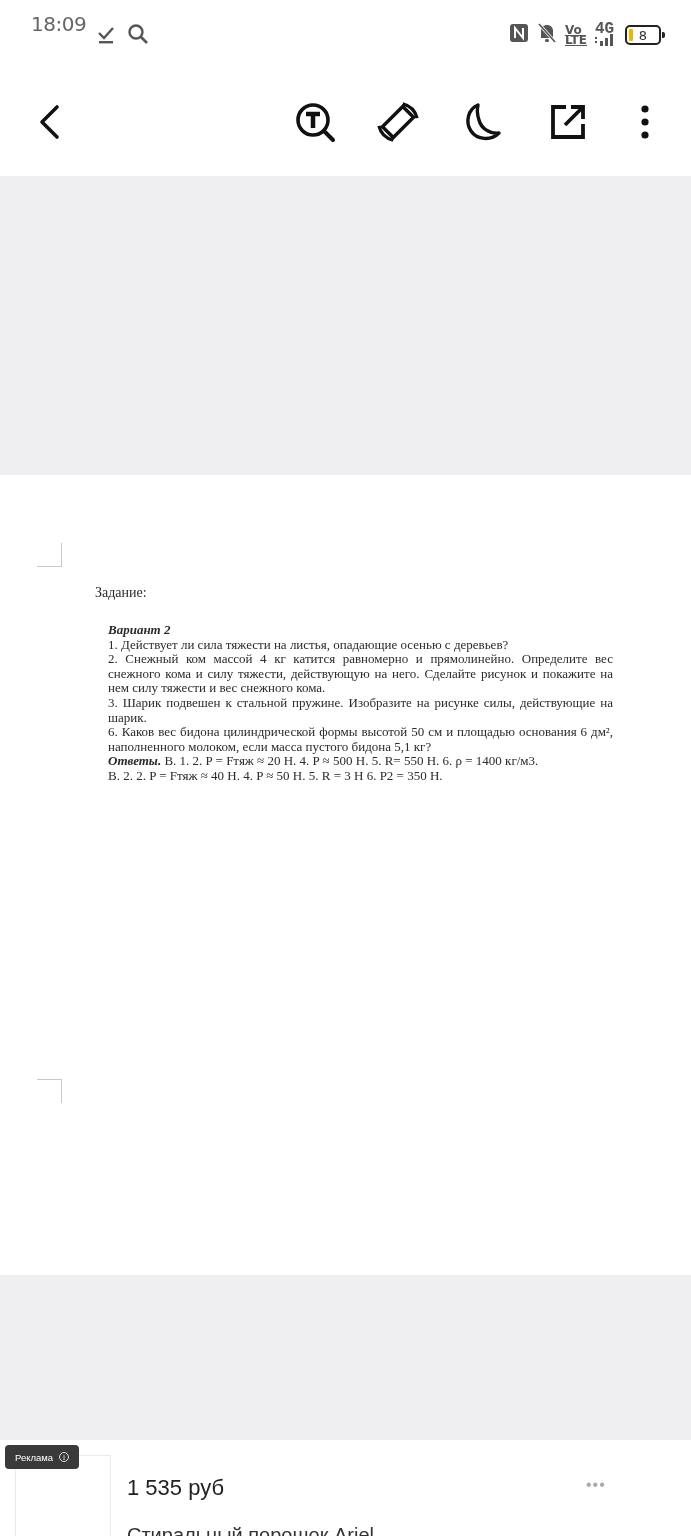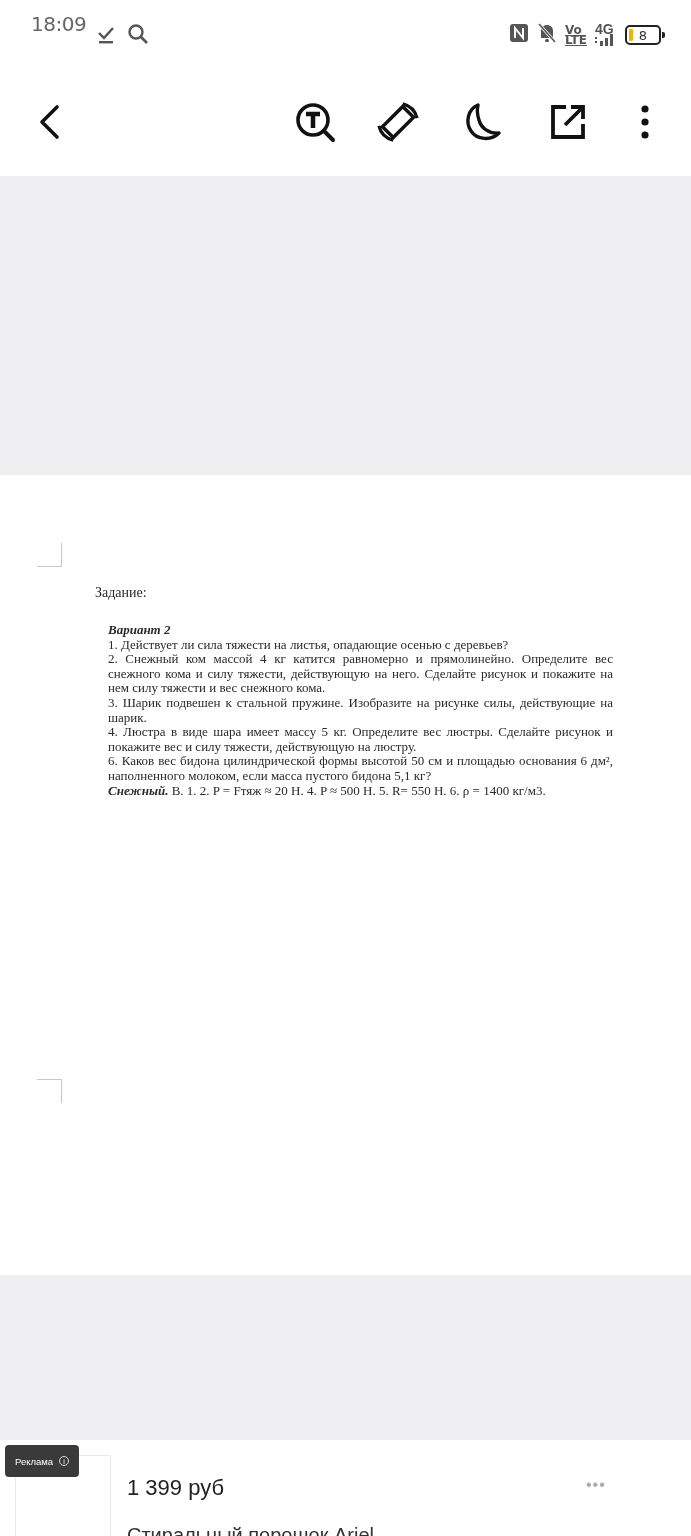--- a/index.html
+++ b/index.html
@@ -30,21 +30,21 @@
   .doc { position: absolute; left: 95px; top: 110px; width: 520px; font-family: "Liberation Serif", serif; color: #2a2a2a; }
   .doc-heading { font-size: 14px; margin-bottom: 22px; }
   .doc-body { margin-left: 13px; width: 505px; font-size: 13px; line-height: 14.6px; text-align: justify; }
   .doc-body p { margin: 0; }
   .variant { font-weight: bold; font-style: italic; }
   .ans-label { font-style: italic; font-weight: bold; }
 
   
   .ad { position: absolute; left: 0; top: 1440px; width: 691px; height: 96px; background: #fff; }
   .ad-img { position: absolute; left: 15px; top: 15px; width: 96px; height: 90px; border: 1px solid #eaeaea; }
-  .ad-badge { position: absolute; left: 5px; top: 5px; height: 24px; padding: 16px 10px; background: #3a3a3a; color: #fff; border-radius: 4px; font-size: 9.5px; display: flex; align-items: center; gap: 6px; }
+  .ad-badge { position: absolute; left: 5px; top: 5px; height: 24px; padding: 8px 10px; background: #3a3a3a; color: #fff; border-radius: 4px; font-size: 9.5px; display: flex; align-items: center; gap: 6px; }
   .ad-info { width: 10px; height: 10px; border: 1px solid #ddd; border-radius: 50%; font-size: 7px; display: flex; align-items: center; justify-content: center; }
   .ad-price { position: absolute; left: 127px; top: 35px; font-size: 22px; color: #222; font-family: "Liberation Sans", sans-serif; }
   .ad-title { position: absolute; left: 127px; top: 84px; font-size: 20px; color: #333; }
   .ad-more { position: absolute; left: 586px; top: 36px; font-size: 16px; color: #aaa; letter-spacing: 1px; cursor: pointer; }
 </style>
 </head>
 <body>
 
 <div class="statusbar">
   <span class="sb-time">18:09</span>
@@ -73,21 +73,21 @@
           <rect x="8" y="17" width="4" height="3" rx="1.5" fill="#555"></rect>
           <path d="M2 2 L18 20" stroke="#fff" stroke-width="3"></path>
           <path d="M2 2 L18 20" stroke="#555" stroke-width="1.6"></path>
         </svg>
     </span>
     <span class="volte">
       <div>Vo</div>
       <div>LTE</div>
     </span>
     <span style="display:flex;flex-direction:column;align-items:flex-start;">
-      <span style="font-size:14px;font-weight:bold;color:#555;font-family:Liberation Sans, sans-serif;line-height:10px;">4G</span>
+      <span style="font-size:16px;font-weight:bold;color:#555;font-family:Liberation Mono, monospace;line-height:10px;">4G</span>
       <svg width="22" height="12" viewBox="0 0 22 12">
           <rect x="0" y="3" width="2" height="2" fill="#555"></rect>
           <rect x="0" y="7" width="2" height="2" fill="#555"></rect>
           <rect x="5" y="7" width="3" height="5" fill="#555"></rect>
           <rect x="10" y="4" width="3" height="8" fill="#555"></rect>
           <rect x="15" y="0" width="3" height="12" fill="#555"></rect>
         </svg>
     </span>
     <span class="batt">
         <span>8</span>
@@ -140,30 +140,30 @@
   <div class="page">
     <div class="corner tl"></div>
     <div class="corner bl"></div>
     <div class="doc">
       <div class="doc-heading">Задание:</div>
       <div class="doc-body">
         <p class="variant">Вариант 2</p>
         <p>1. Действует ли сила тяжести на листья, опадающие осенью с деревьев?</p>
         <p>2. Снежный ком массой 4 кг катится равномерно и прямолинейно. Определите вес снежного кома и силу тяжести, действующую на него. Сделайте рисунок и покажите на нем силу тяжести и вес снежного кома.</p>
         <p>3. Шарик подвешен к стальной пружине. Изобразите на рисунке силы, действующие на шарик.</p>
-        <p>4. Люстра в виде шара имеет массу 5 кг. Определите вес люстры. Сделайте рисунок и покажите вес и силу тяжести, действующую на люстру.</p>
         <p>6. Каков вес бидона цилиндрической формы высотой 50 см и площадью основания 6 дм², наполненного молоком, если масса пустого бидона 5,1 кг?</p>
-        <p><span class="ans-label">Снежный.</span> <span>В. 1. 2. P = Fтяж ≈ 20 Н. 4. P ≈ 500 Н. 5. R= 550 Н. 6. ρ = 1400 кг/м3.</span></p>
+        <p><span class="ans-label">Ответы.</span> <span>В. 1. 2. P = Fтяж ≈ 20 Н. 4. P ≈ 500 Н. 5. R= 550 Н. 6. ρ = 1400 кг/м3.</span></p>
+        <p>В. 2. 2. P = Fтяж ≈ 40 Н. 4. P ≈ 50 Н. 5. R = 3 Н  6. P2 = 350 Н.</p>
       </div>
     </div>
   </div>
 </div>
 
 <div class="ad">
   <div class="ad-img"></div>
   <div class="ad-badge">
     <span>Реклама</span>
     <span class="ad-info">i</span>
   </div>
-  <div class="ad-price">1 399 руб</div>
+  <div class="ad-price">1 535 руб</div>
   <div class="ad-title">Стиральный порошок Ariel</div>
   <div class="ad-more">•••</div>
 </div>
 
 </body></html>

